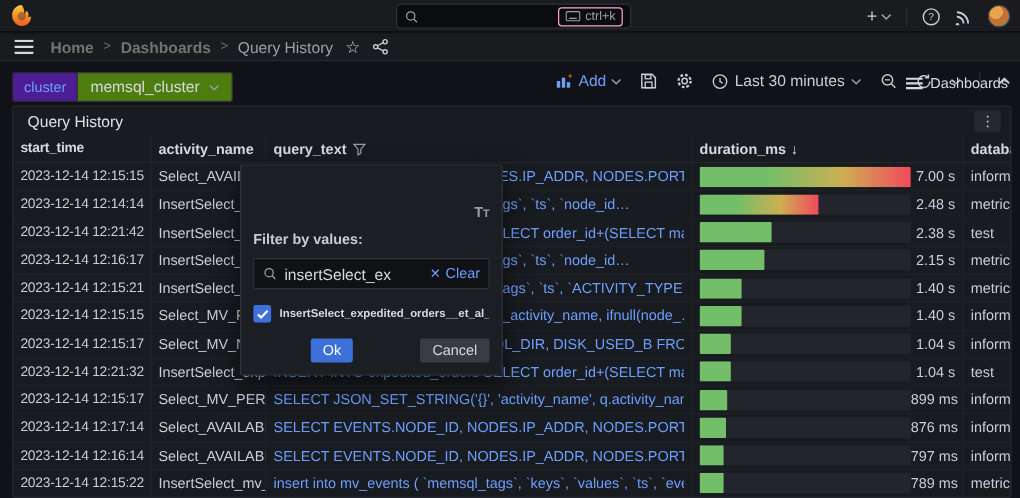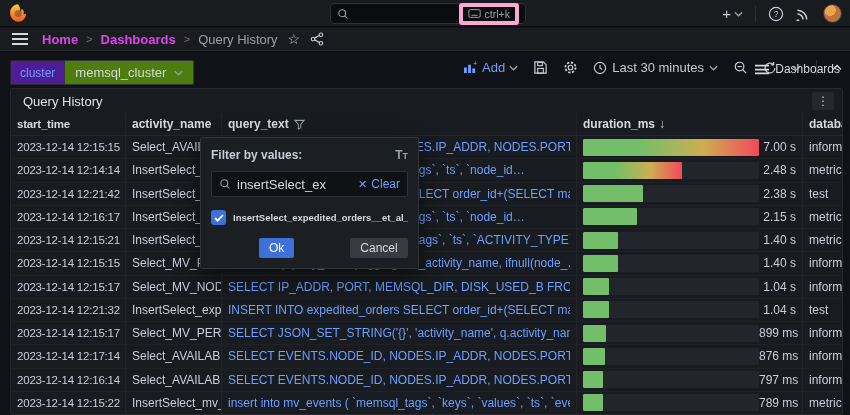--- a/index.html
+++ b/index.html
@@ -8,35 +8,35 @@
   .stage { position:relative; width:850px; height:415px; overflow:hidden; }
 
   
   .topbar { position:absolute; left:0; top:0; width:850px; height:27px;
     background:#1a1b1f; border-bottom:1px solid #0c0d0f; display:flex; align-items:center; }
   .logo { width:20px; height:20px; margin-left:8px; }
   .searchbox { position:absolute; left:330px; top:3px; width:196px; height:21px;
     background:#0b0c0e; border:1px solid #2e3136; border-radius:4px;
     display:flex; align-items:center; padding:0 6px; gap:6px; }
   .searchbox .ph { color:#9aa0a9; font-size:12px; flex:1; white-space:nowrap; overflow:hidden;margin-top:44px; }
-  .kbd-chip { display:flex; align-items:center; gap:4px; border:4px solid #f9a8d4;
+  .kbd-chip { display:flex; align-items:center; gap:4px; border:1px solid #f9a8d4;
     border-radius:3px; padding:1px 5px; color:#9aa0a9; font-size:10.5px; }
   .nav-right { position:absolute; right:8px; top:0; height:27px; display:flex; align-items:center; gap:12px; }
   .icon-btn { display:flex; align-items:center; justify-content:center; color:#c7ccd6; cursor:pointer; }
   .plus-group { display:flex; align-items:center; gap:3px; color:#c7ccd6; font-size:15px; }
   .vdiv { width:1px; height:16px; background:#2c2e33; }
   .avatar { width:19px; height:19px; border-radius:50%;
     background:radial-gradient(circle at 35% 30%, #e8a64b 0 35%, #c4703a 36% 70%, #6f8f4a 71% 100%);
     border:1px solid #3a3d42; }
 
   
   .crumbbar { position:absolute; left:0; top:28px; width:850px; height:23px;
     background:#1a1b1f; border-bottom:1px solid #26282c; display:flex; align-items:center; }
   .crumbs { display:flex; align-items:center; gap:8px; margin-left:14px; font-size:13px; }
-  .crumb-strong { color:#d946ef; font-weight:600; }
+  .crumb-strong { color:#737373; font-weight:600; }
   .crumb-sep { color:#6e7278; font-size:11px; }
   .crumb-cur { color:#9aa0a9; }
   .crumb-icons { display:flex; align-items:center; gap:10px; margin-left:10px; }
   .star { color:#c7ccd6; font-size:14px; line-height:1; }
   .toolbar { position:absolute; right:8px; top:28px; height:23px; display:flex; align-items:center; gap:15px; }
   .add-group { display:flex; align-items:center; gap:4px; color:#6E9FFF; font-size:13px; font-weight:500; }
   .time-group { display:flex; align-items:center; gap:5px; color:#c7ccd6; font-size:13px; }
 
   
   .varrow { position:absolute; left:10px; top:60px; height:25px; display:flex; }
@@ -72,21 +72,21 @@
   .bar { height:100%; background:#73BF69; border-radius:1px; }
   .bar.grad { background:linear-gradient(90deg,#73BF69 0%,#73BF69 32%,#cdae52 68%,#F2495C 100%); }
   .dur-val { flex:1; text-align:right; color:#ccccdc; display:block; }
   .sort-ico { font-size:12px; color:#d8d9dc; }
 
   
   .popup { position:absolute; left:200px; top:137px; width:219px;
     background:#1b1e23; border:1px solid #303338; border-radius:2px;
     box-shadow:0 8px 22px rgba(0,0,0,.55); z-index:20; padding:10px 10px 10px; }
   .popup-head { display:flex; align-items:center; justify-content:space-between; }
-  .popup-title { font-size:12px; font-weight:600; color:#c7ccd6; }
+  .popup-title { font-size:12px; font-weight:600; color:#c7ccd6;margin-top:44px; }
   .case-ico { color:#9aa0a9; font-size:12px; font-weight:600; }
   .case-ico .sm { font-size:9px; }
   .popup-search { margin-top:9px; height:26px; background:#0f1114; border:1px solid #2e3136;
     border-radius:2px; display:flex; align-items:center; padding:0 7px; gap:6px; }
   .popup-search .val { flex:1; color:#d8d9dc; font-size:13px; white-space:nowrap; overflow:hidden; }
   .clear-btn { display:flex; align-items:center; gap:4px; color:#6E9FFF; font-size:12px; font-weight:500; }
   .clear-x { font-size:11px; }
   .opt-row { margin-top:13px; display:flex; align-items:center; gap:7px; overflow:hidden; }
   .chk { width:15px; height:15px; flex:none; background:#3D71D9; border-radius:3px;
     display:flex; align-items:center; justify-content:center; }

